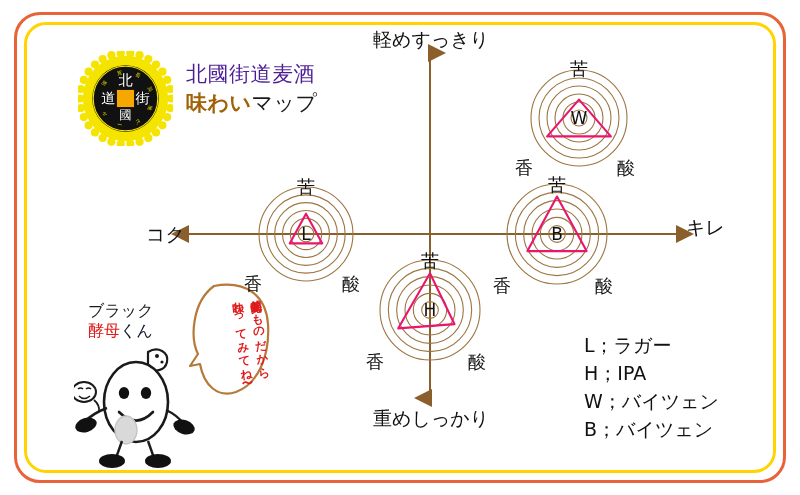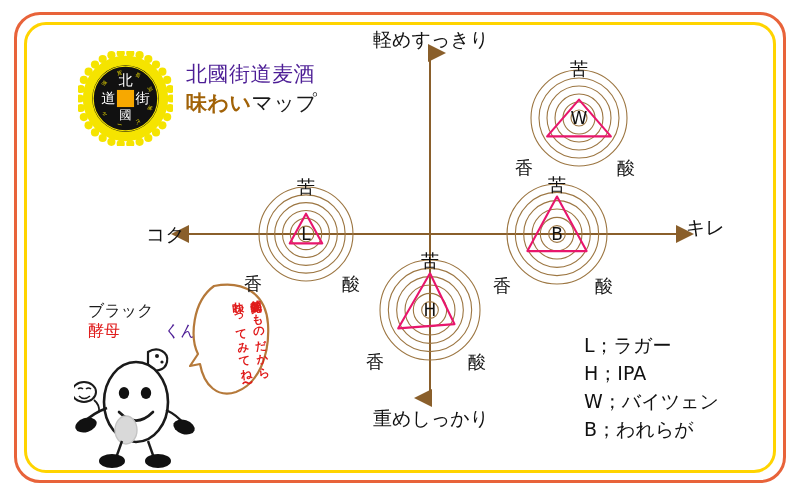--- a/index.html
+++ b/index.html
@@ -45,21 +45,21 @@
 
   
   .legend{position:absolute;left:584px;top:332px;line-height:1.47;}
   .legend div{font-size:19px;color:#111;white-space:nowrap;}
 
   
   .mascot-text{position:absolute;left:88px;top:301px;line-height:1.25;}
   .mascot-text .l1{font-size:16px;color:#1a1a1a;}
   .mascot-text .l2{font-size:16px;}
   .mascot-text .l2 .red{color:#e01b1b;font-weight:normal;}
-  .mascot-text .l2 .blk{color:#4c1d95;margin-left:44px;}
+  .mascot-text .l2 .blk{color:#0f172a;}
   .mascot{position:absolute;left:74px;top:330px;width:130px;height:140px;}
   .bubble{position:absolute;left:178px;top:280px;width:96px;height:120px;}
   .bubble-text{
     position:absolute;left:196px;top:290px;width:66px;height:100px;
     writing-mode:vertical-rl;text-orientation:upright;
     color:#e01b1b;font-size:11.5px;font-weight:bold;line-height:1.55;
     letter-spacing:.4px;
     transform:rotate(-7deg);transform-origin:top right;
   }
 </style>
@@ -205,21 +205,21 @@
           <polygon points="52.00,14.50 81.59,69.08 22.41,69.08" fill="none" stroke="#e8166c" stroke-width="2.1" stroke-linejoin="round"></polygon>
           <text x="52" y="58" text-anchor="middle" font-size="17" fill="#111" font-family="'DejaVu Sans','Liberation Sans',sans-serif">B</text>
         </svg>
       </div>
     </div>
 
   <div class="legend">
     <div>L；ラガー</div>
     <div>H；IPA</div>
     <div>W；バイツェン</div>
-    <div>B；われらが</div>
+    <div>B；バイツェン</div>
   </div>
 
   <div class="mascot-text">
     <div class="l1">ブラック</div>
     <div class="l2">
       <span class="red">酵母</span><span class="blk">くん</span>
     </div>
   </div>
 
   <div class="mascot">

